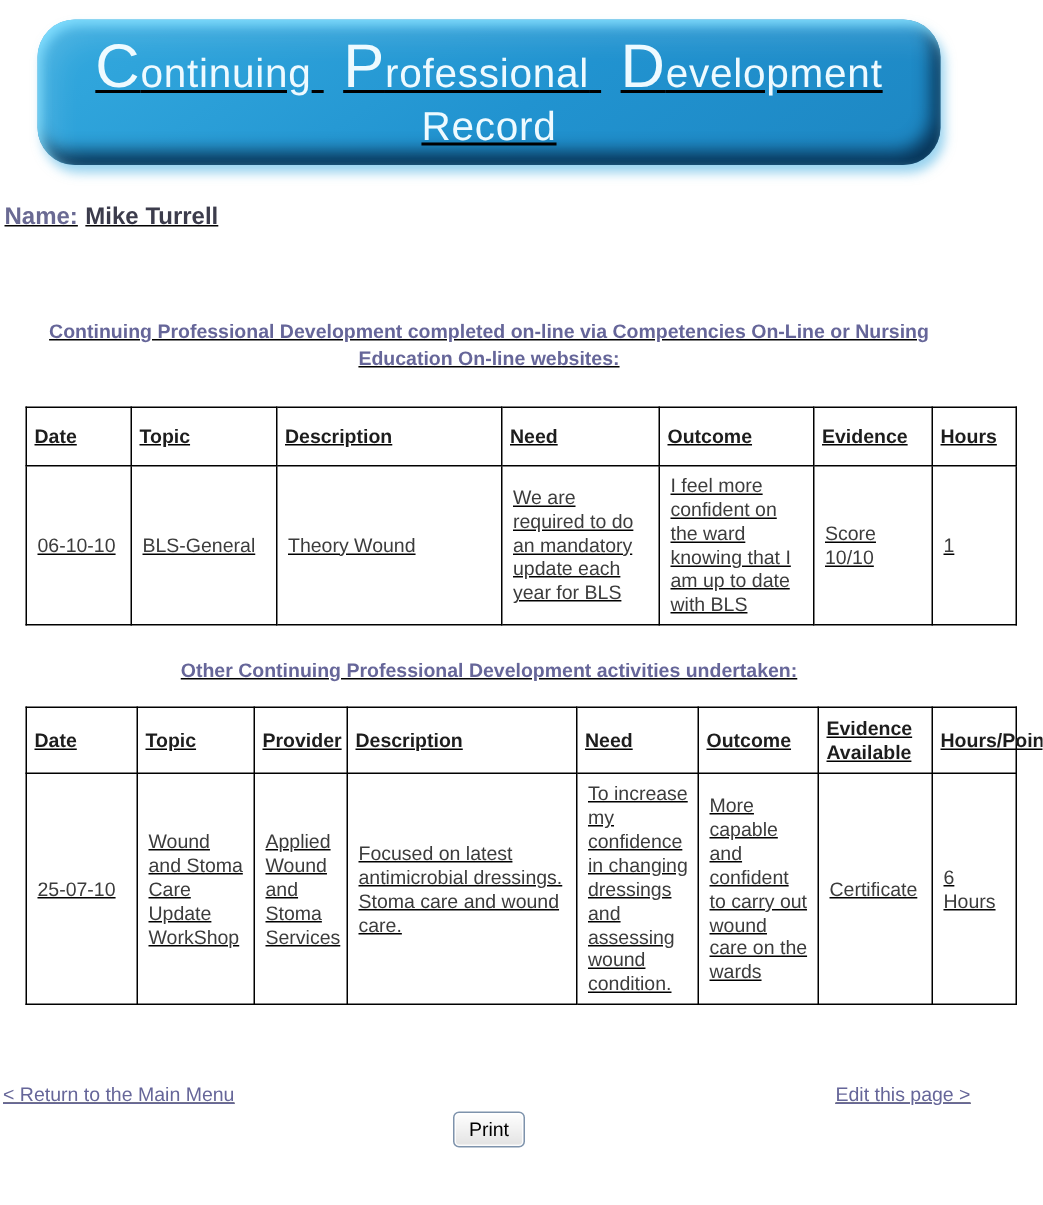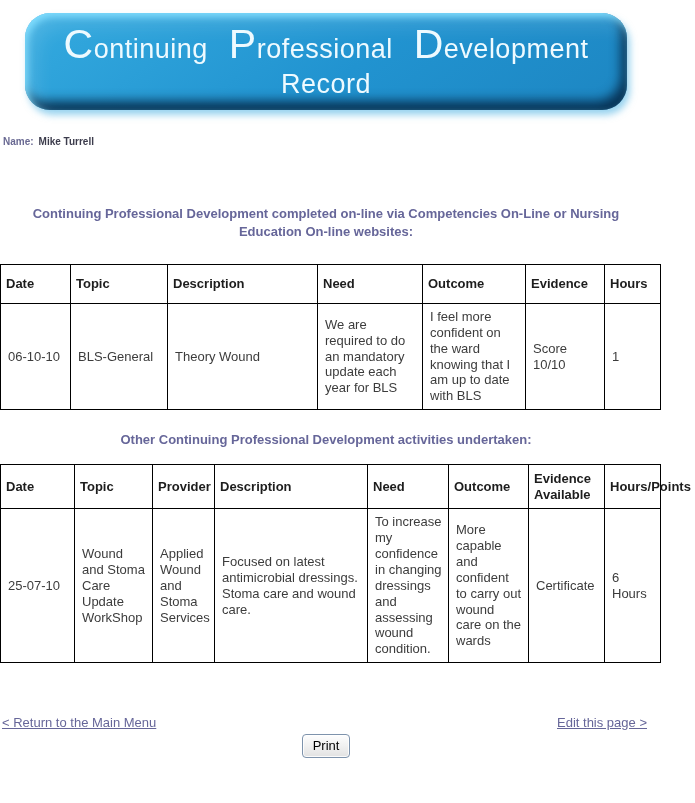--- a/index.html
+++ b/index.html
@@ -4,21 +4,21 @@
 <style>
   * { box-sizing: border-box; }
   html, body {
     margin: 0;
     padding: 0;
     background: #ffffff;
     width: 695px;
     font-family: "Liberation Sans", sans-serif;
     color: #000;
   }
-  .page { width: 652px; min-height: 803px; position: relative; }
+  .page { width: 652px; min-height: 803px; position: relative; text-decoration: underline; }
 
   
   .banner-wrap {
     padding-top: 13px;
     display: flex;
     justify-content: center;
   }
   .banner {
     width: 602px;
     height: 97px;
@@ -46,21 +46,21 @@
   .banner-title .cap { font-size: 41px; }
   .banner-subtitle {
     font-size: 27px;
     margin-top: 4px;
     letter-spacing: 0.5px;
   }
 
   
   .name-row {
     margin: 26px 0 0 3px;
-    font-size: 10px;
+    font-size: 16px;
     font-weight: bold;
   }
   .name-label { color: #6a6a93; }
   .name-value { color: #3c3c4c; margin-left: 5px; }
 
   
   .section-heading {
     color: #666699;
     font-weight: bold;
     font-size: 13px;
@@ -68,20 +68,21 @@
     line-height: 1.35;
   }
   .heading-online { margin: 58px 1px 24px 1px; }
   .heading-other  { margin: 21px 1px 15px 1px; }
 
   
   table.cpd {
     border-collapse: collapse;
     table-layout: fixed;
     width: 660px;
+    margin-left: 17px;
     font-size: 13px;
     line-height: 1.22;
   }
   table.cpd th, table.cpd td {
     border: 1px solid #000;
     padding: 5px 5px;
     text-align: left;
     overflow: visible;
   }
   table.cpd th {

